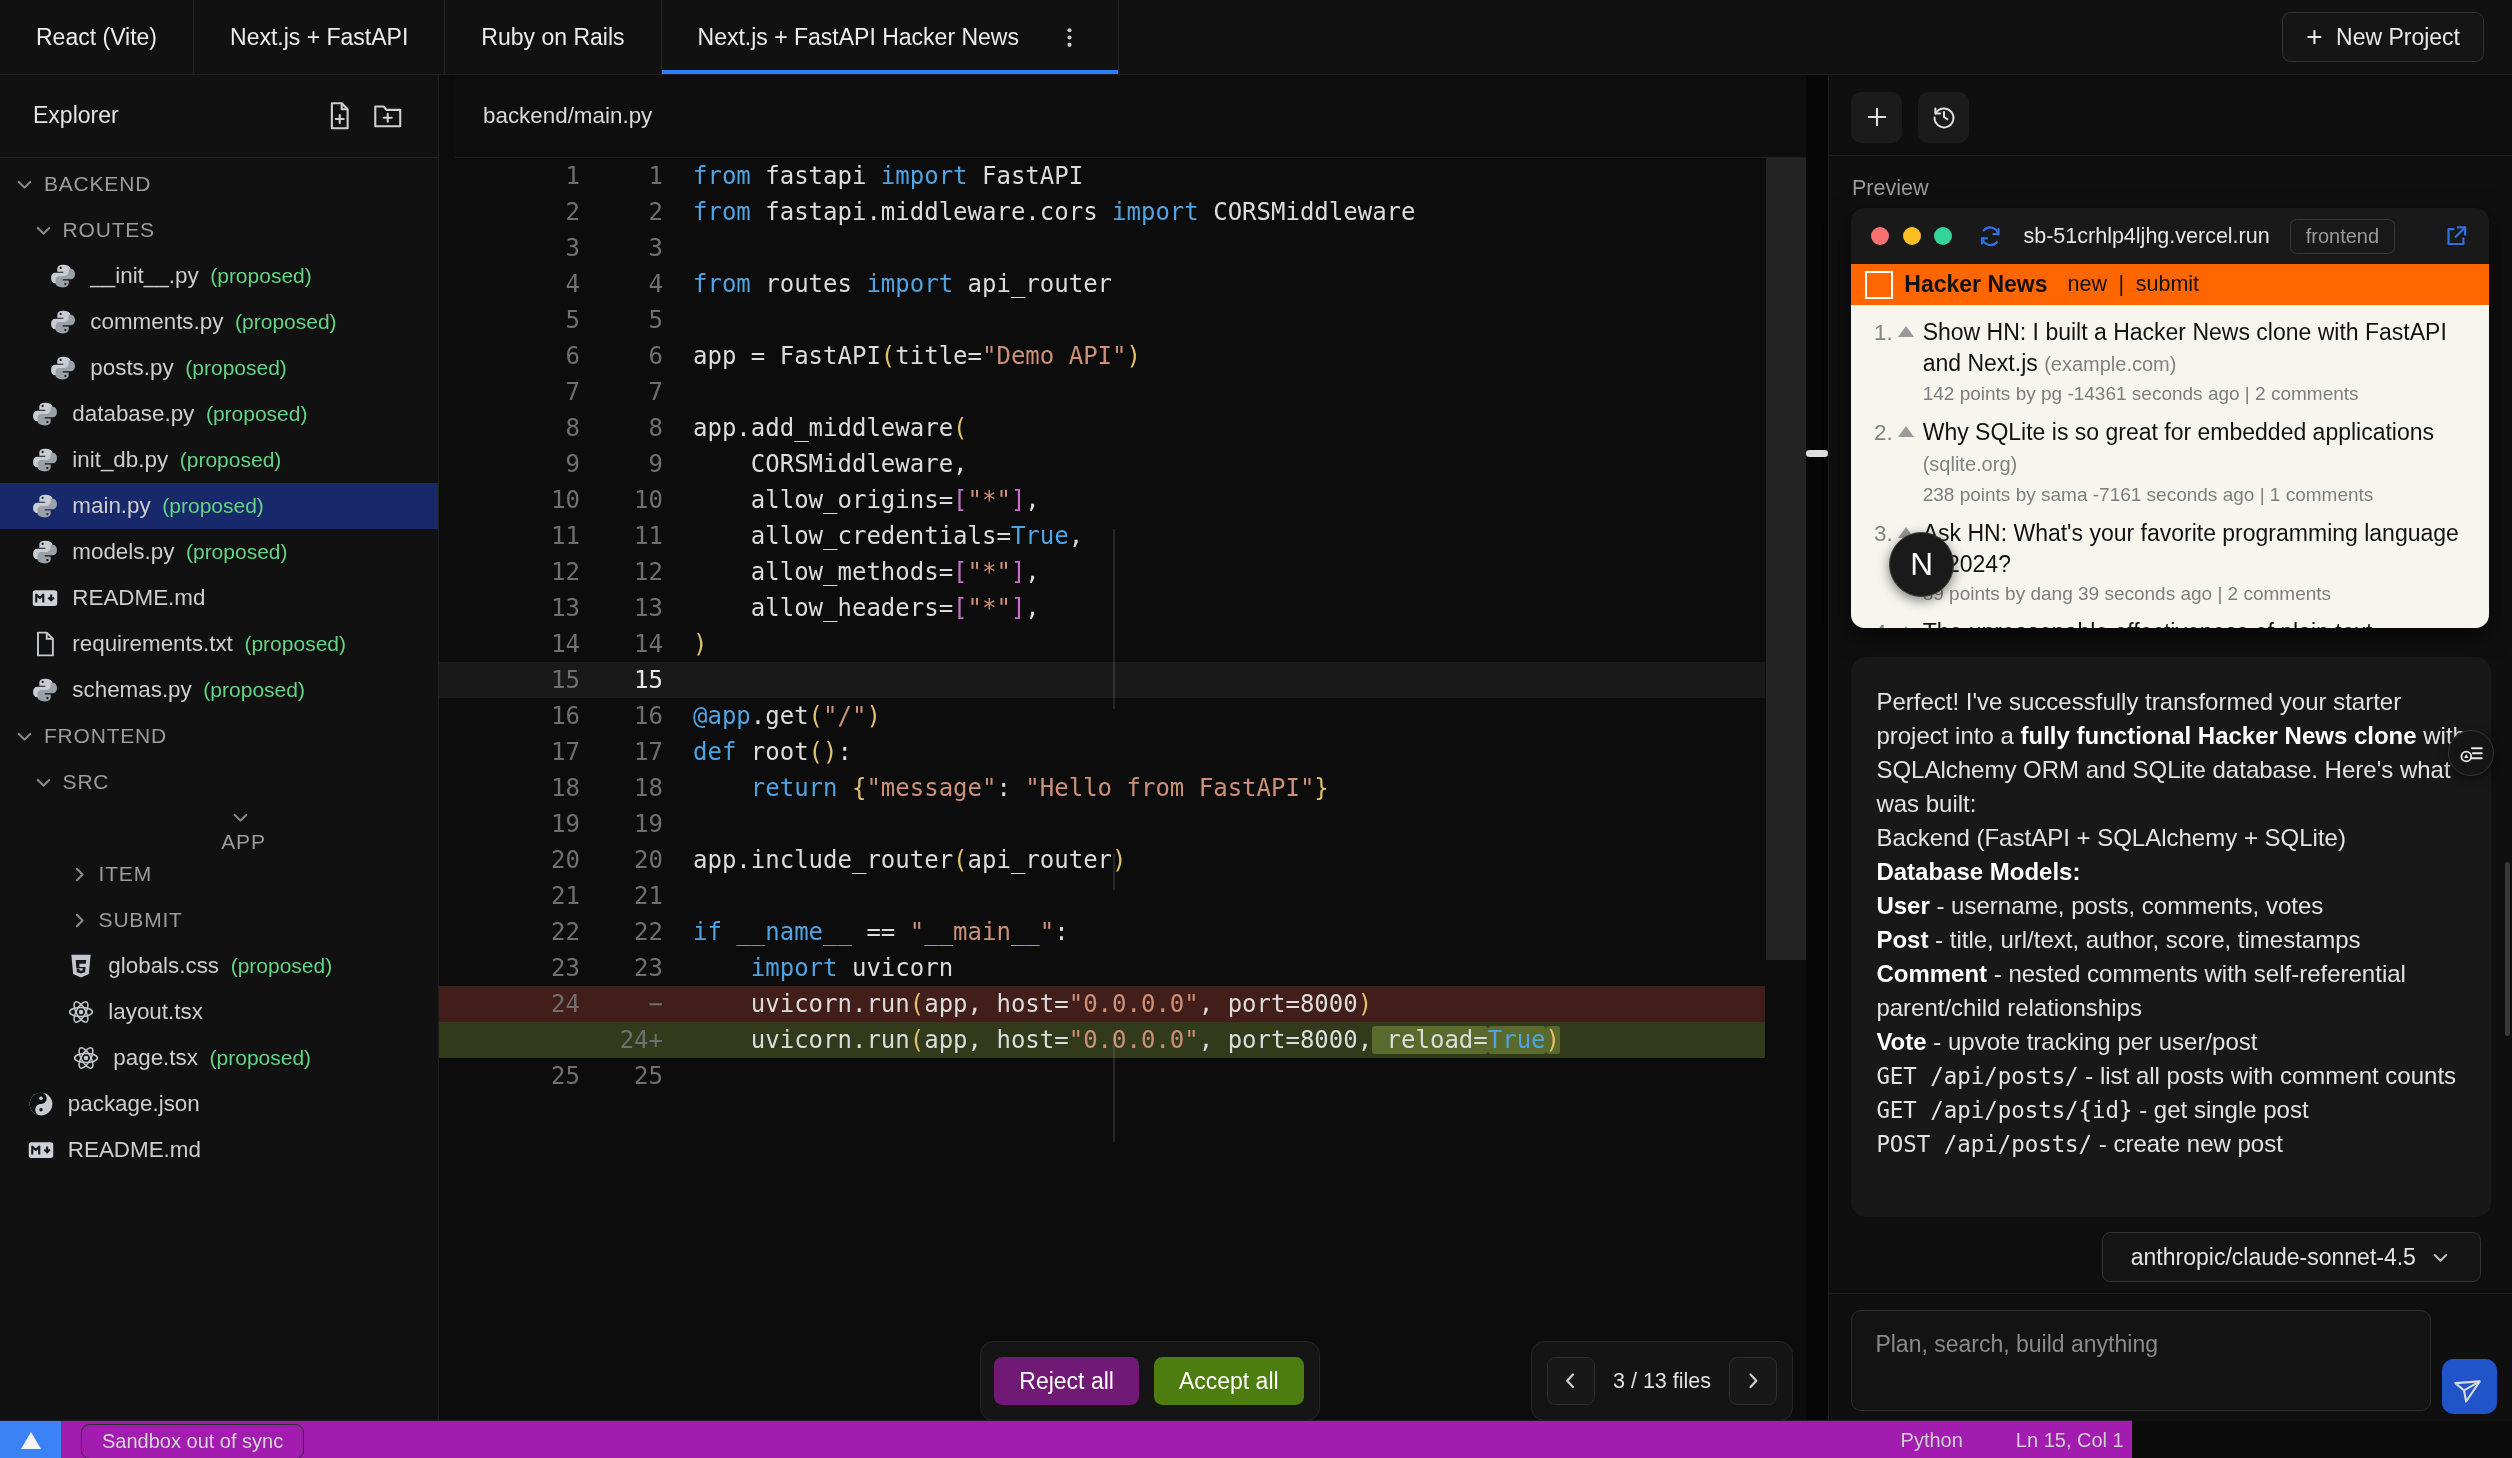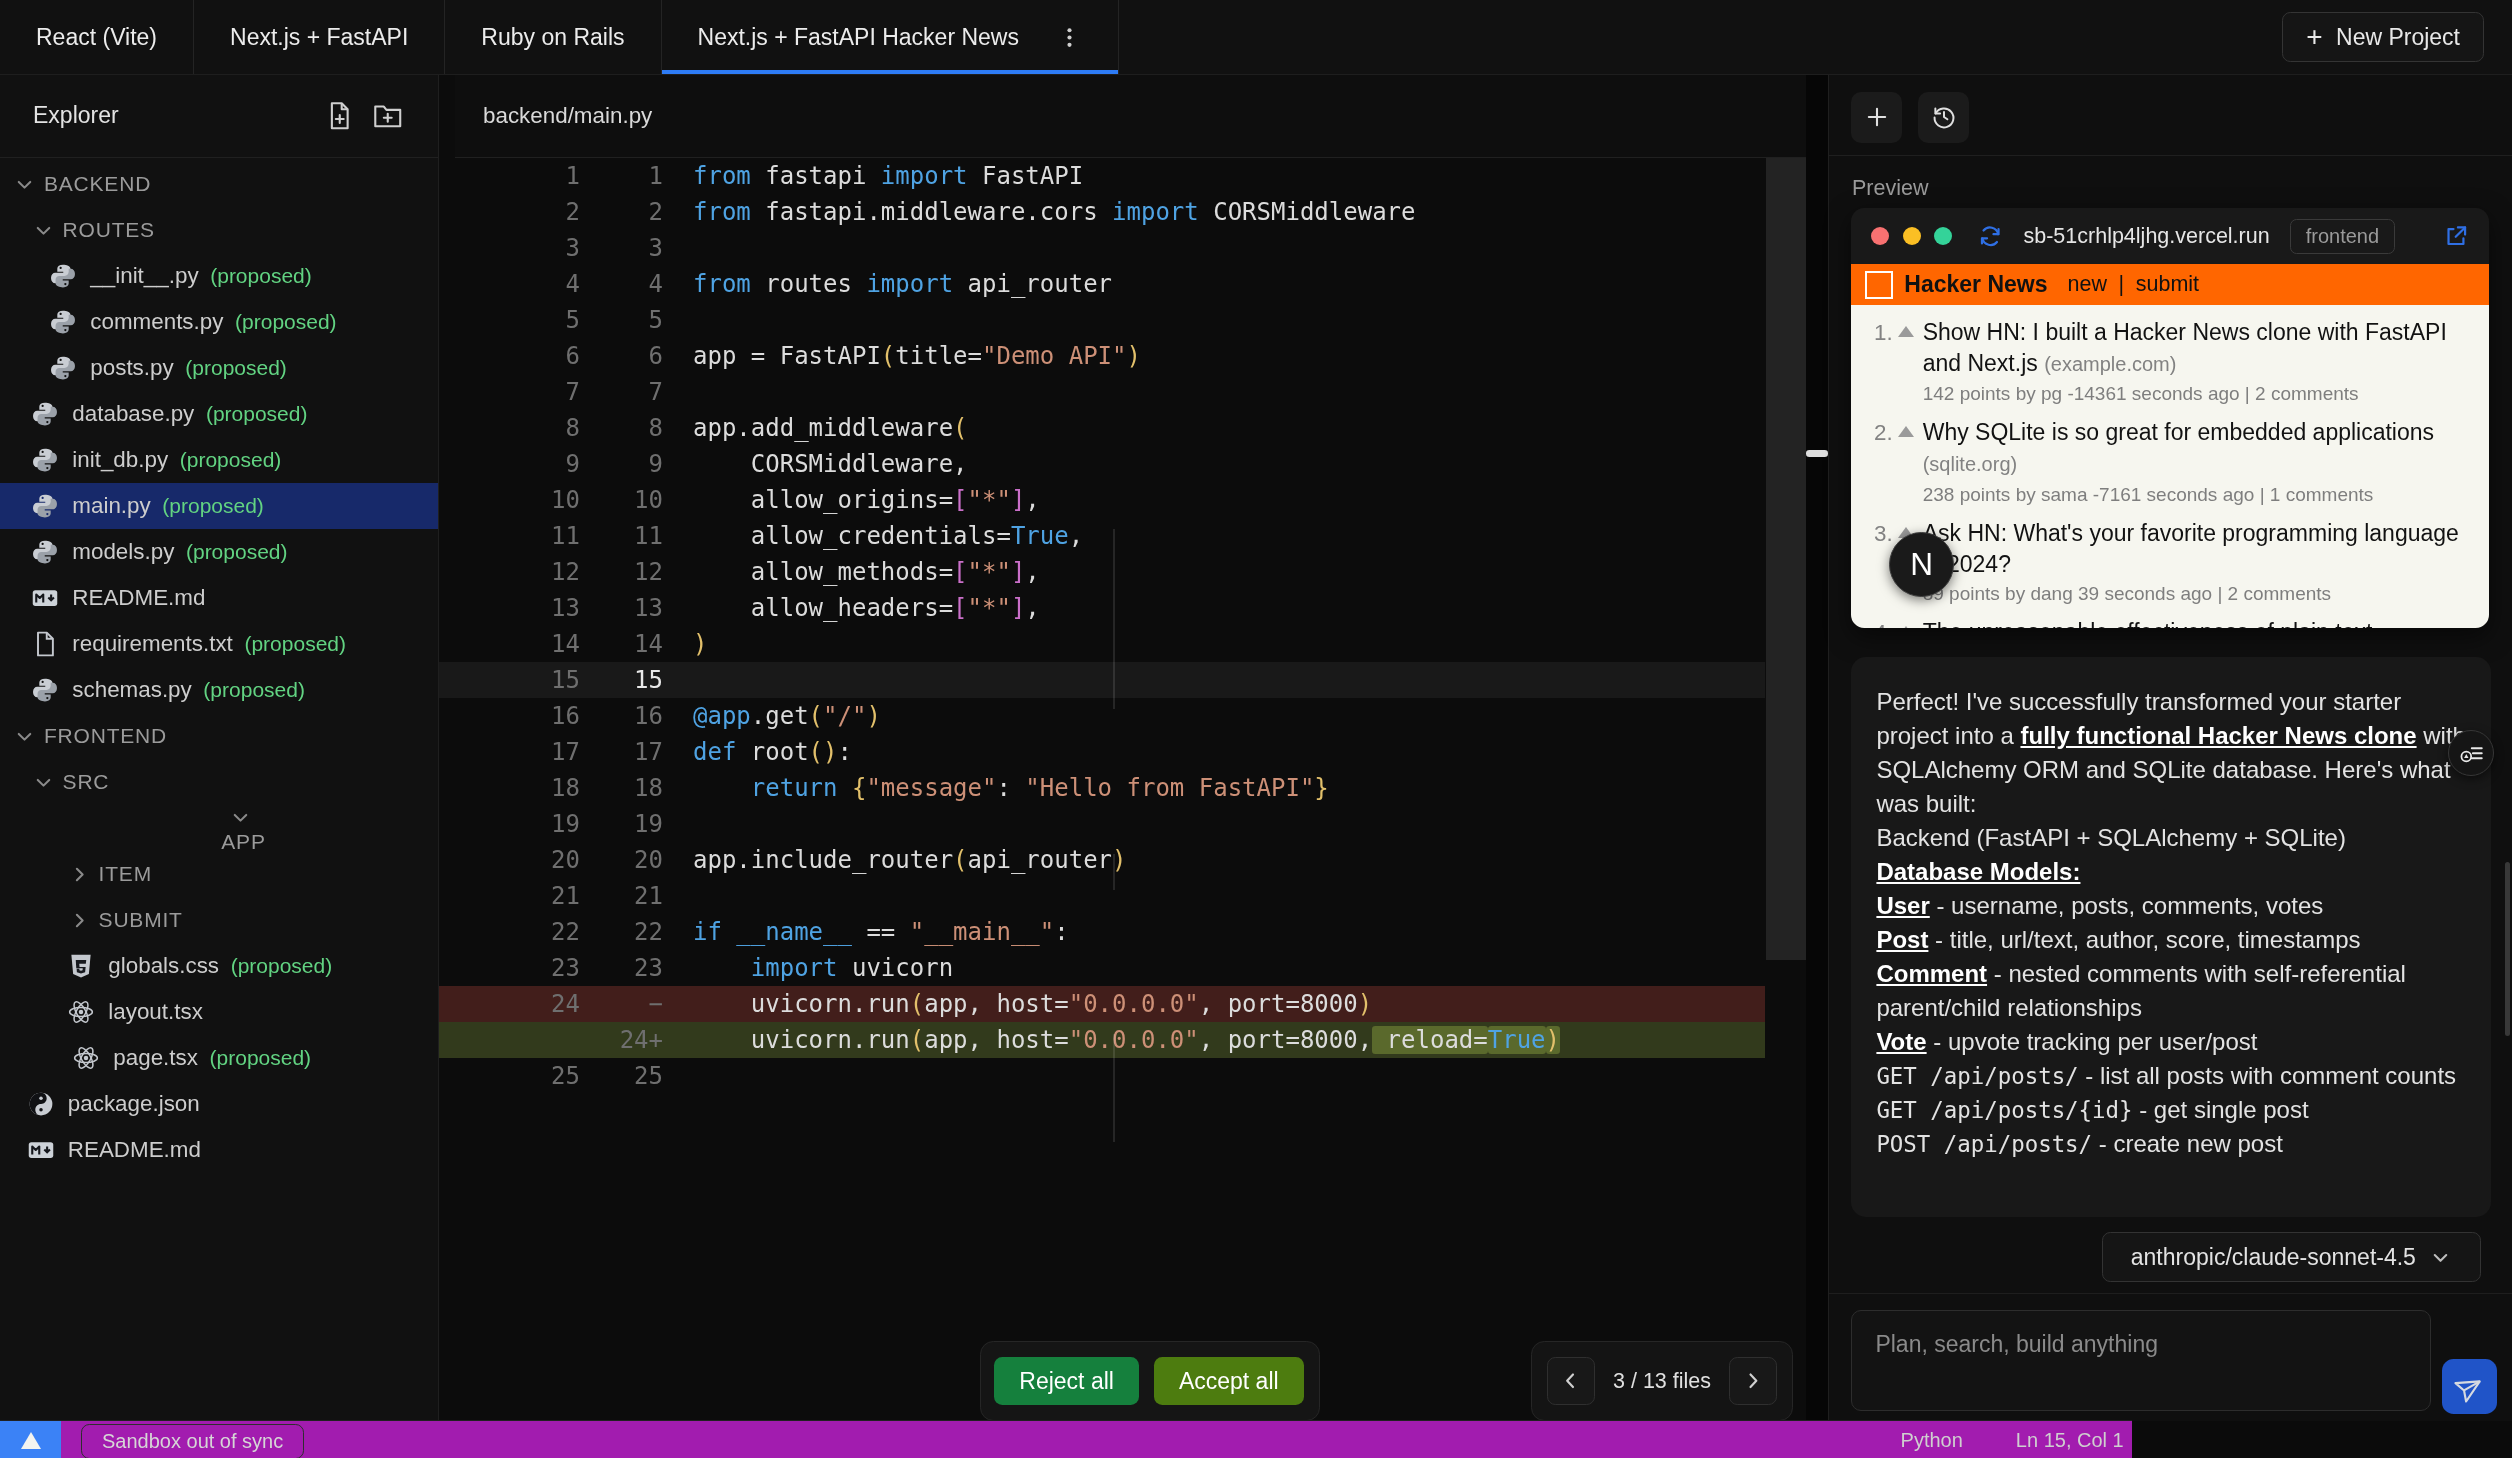--- a/index.html
+++ b/index.html
@@ -54,21 +54,21 @@
   .guide { position:absolute; width:1.7px; background:rgba(255,255,255,.11); left:674px; }
   #scrollstrip { position:absolute; left:1327px; top:83px; width:40px; height:802px; background:#232323; }
   #splitter { position:absolute; left:1367px; top:0; width:21.5px; height:1346px; background:#060606; }
   #split-handle { position:absolute; left:1367px; top:375px; width:21.5px; height:6.6px; background:#dedede; border-radius:3.3px; }
 
   
   #diffbar { position:absolute; left:980px; top:1341px; width:340px; height:80px; background:#151515;
     border:0.8px solid #262626; border-radius:13.3px; display:flex; align-items:center; padding:0 13.3px; gap:15px; }
   .dbtn { height:48px; border:none; border-radius:8.3px; font-size:23px; color:#fff;
     font-family:"Liberation Sans", sans-serif; padding:0 25px; cursor:pointer; }
-  #reject { background:#15803d; }
+  #reject { background:#701a75; }
   #accept { background:#4d7c0f; }
   #pager { position:absolute; left:1531px; top:1341px; width:262px; height:80px; background:#141414;
     border:0.8px solid #262626; border-radius:13.3px; display:flex; align-items:center; justify-content:space-between;
     padding:0 15px; }
   .pbtn { width:48px; height:48px; border:0.8px solid #2f2f2f; border-radius:8.3px; background:#181818;
     color:#cfcfcf; font-size:23px; display:flex; align-items:center; justify-content:center; cursor:pointer; }
   #pager .plabel { font-size:21.5px; color:#e0e0e0; }
 
   
   #panel { position:absolute; left:1828px; top:75px; width:684px; height:1346px; background:#0f0f0f;
@@ -97,21 +97,21 @@
     border-bottom:11.6px solid #9a9a9a; margin-top:9px; cursor:pointer; }
   .hn-title { font-size:23px; color:#121212; line-height:31px; cursor:pointer; }
   .hn-domain { font-size:20px; color:#828282; }
   .hn-meta { font-size:19px; color:#7e7e7e; line-height:25px; margin-top:1.7px; }
   #nextjs-badge { position:absolute; left:60px; top:457px; width:65px; height:65px; border-radius:50%;
     background:#1a1a1a; border:1.7px solid #3f3f3f; color:#fff; font-size:31.5px; display:flex;
     align-items:center; justify-content:center; box-shadow:0 3.3px 11.6px rgba(0,0,0,.5); }
   #chat { position:absolute; left:22.4px; top:582px; width:640px; height:560px; background:#181818;
     border-radius:15px; padding:28px 25px; overflow:hidden; }
   #chat .cp { font-size:24px; line-height:34px; color:#e3e3e3; }
-  #chat b { color:#fff;text-decoration:underline; }
+  #chat b { color:#fff; }
   #chat .code { font-family:"DejaVu Sans Mono", monospace; font-size:22.4px; }
   #fab { position:absolute; left:619px; top:655px; width:46px; height:46px; border-radius:50%;
     background:#151515; border:1.7px solid #363636; display:flex; align-items:center; justify-content:center;
     cursor:pointer; box-shadow:0 3.3px 10px rgba(0,0,0,.5); }
   #panel-scroll { position:absolute; left:676px; top:787px; width:5px; height:174px; background:#383838; border-radius:2.5px; }
   #model { position:absolute; left:273px; top:1157px; width:379px; height:50px; border:0.8px solid #333;
     border-radius:8.3px; background:#151515; display:flex; align-items:center; justify-content:center;
     gap:13.3px; font-size:23px; color:#e3e3e3; cursor:pointer; }
   #composer-divider { position:absolute; left:0; top:1218px; width:100%; border-top:0.8px solid #1e1e1e; }
   #prompt { position:absolute; left:22.4px; top:1235px; width:580px; height:101px; background:#131313;

